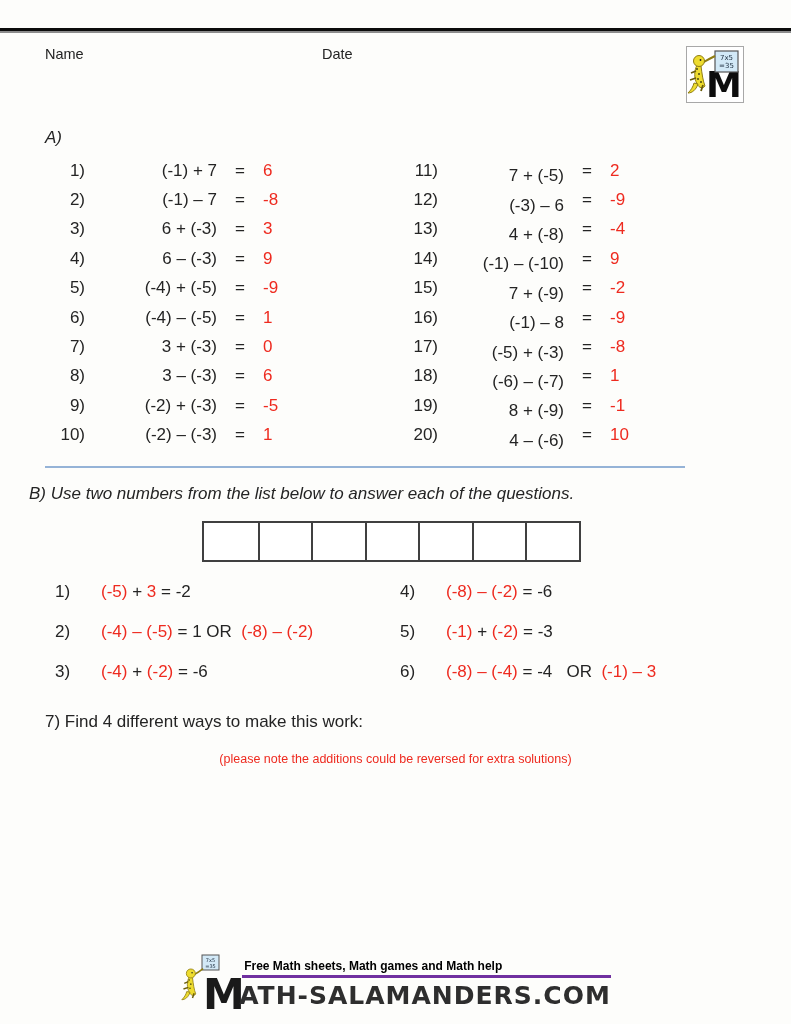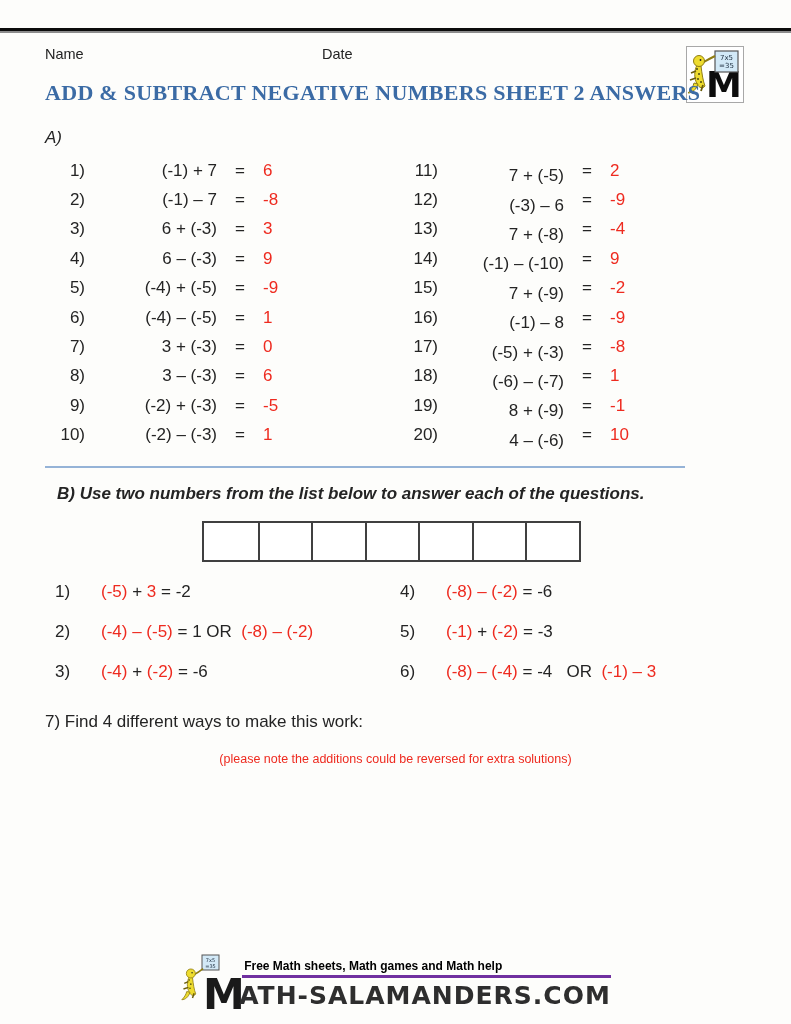--- a/index.html
+++ b/index.html
@@ -19,21 +19,21 @@
   .colA.right{left:398px;}
   .qrow{display:flex;align-items:center;height:29.4px;font-size:17px;}
   .qnum{width:40px;text-align:right;}
   .colA.left .qexpr{width:132px;text-align:right;}
   .colA.right .qexpr{width:126px;text-align:right;margin-top:11px;}
   .qeq{width:46px;text-align:center;}
   .qans{color:var(--red);}
   .r{color:var(--red);}
 
   .divider{position:absolute;left:45px;top:466px;width:640px;height:2px;background:#95b3d7;}
-  .b-instruction{position:absolute;left:57px;top:484px;font-size:17px;font-style:italic;font-weight:bold;}
+  .b-instruction{position:absolute;left:29px;top:484px;font-size:17px;font-style:italic;}
 
   .numstrip{position:absolute;left:202px;top:521px;display:flex;border:2px solid #404040;background:#fff;}
   .numcell{width:53.5px;height:37px;display:flex;align-items:center;justify-content:center;font-size:20px;border-left:2px solid #404040;}
   .numcell:first-child{border-left:none;}
 
   .bcol{position:absolute;top:581px;}
   .bcol.left{left:55px;}
   .bcol.right{left:400px;}
   .brow{display:flex;align-items:center;font-size:17px;height:22px;margin-bottom:18px;}
   .brow .bnum{width:28px;text-align:left;}
@@ -77,21 +77,20 @@
         <circle cx="13.5" cy="13" r="0.9" fill="#222"></circle>
         <path d="M9,24 L4,26 M9,31 L3,33 M16,38 L14,44" stroke="#6b5d0a" stroke-width="1.8" fill="none"></path>
         <circle cx="10" cy="22" r="1" fill="#4a4a10"></circle>
         <circle cx="12" cy="27" r="1" fill="#4a4a10"></circle>
         <circle cx="11" cy="32" r="1" fill="#4a4a10"></circle>
         <circle cx="14" cy="35" r="1" fill="#4a4a10"></circle>
       </g>
     </svg>
   </div>
 
-  <div class="title">ADD &amp; SUBTRACT NEGATIVE NUMBERS SHEET 2 ANSWERS</div>
 
   <div class="secA-label">A)</div>
 
   <div class="colA left">
       <div class="qrow">
       <span class="qnum">1)</span>
       <span class="qexpr">(-1) + 7</span>
       <span class="qeq">=</span>
       <span class="qans">6</span>
     </div>
@@ -159,21 +158,21 @@
       <span class="qans">2</span>
     </div>
       <div class="qrow">
       <span class="qnum">12)</span>
       <span class="qexpr">(-3) – 6</span>
       <span class="qeq">=</span>
       <span class="qans">-9</span>
     </div>
       <div class="qrow">
       <span class="qnum">13)</span>
-      <span class="qexpr">7 + (-8)</span>
+      <span class="qexpr">4 + (-8)</span>
       <span class="qeq">=</span>
       <span class="qans">-4</span>
     </div>
       <div class="qrow">
       <span class="qnum">14)</span>
       <span class="qexpr">(-1) – (-10)</span>
       <span class="qeq">=</span>
       <span class="qans">9</span>
     </div>
       <div class="qrow">

